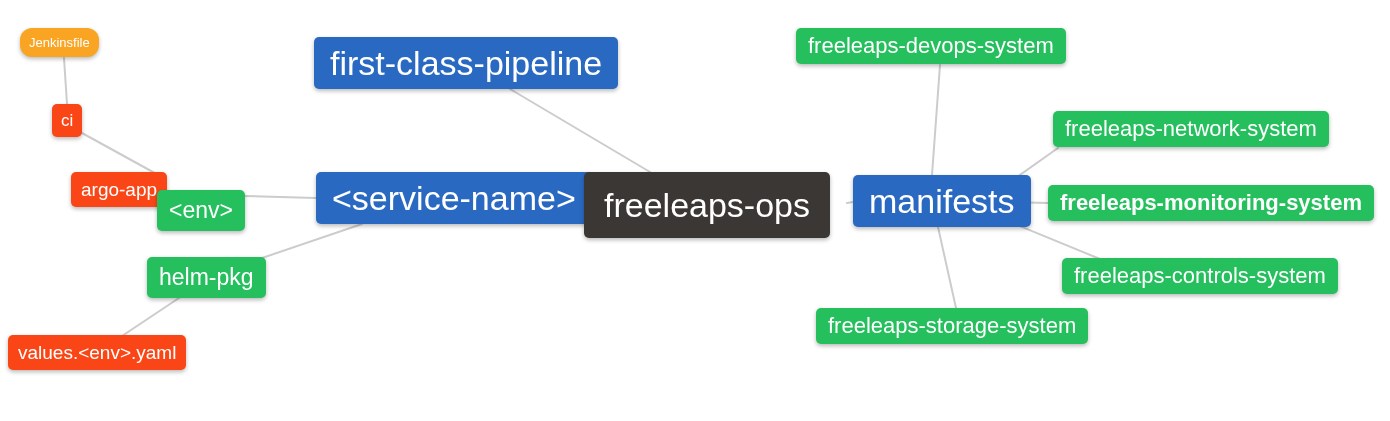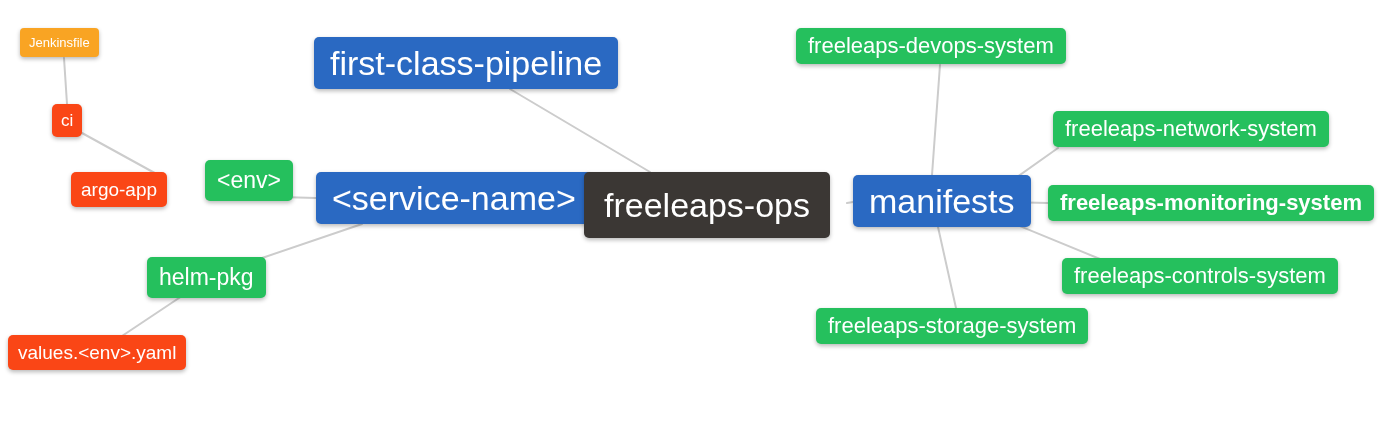--- a/index.html
+++ b/index.html
@@ -68,24 +68,24 @@
     <line x1="510" y1="89" x2="650" y2="172"></line>
     <line x1="566" y1="199" x2="584" y2="203"></line>
     <line x1="847" y1="203" x2="853" y2="202"></line>
     <line x1="932" y1="175" x2="940" y2="65"></line>
     <line x1="1010" y1="182" x2="1058" y2="148"></line>
     <line x1="1010" y1="202" x2="1048" y2="203"></line>
     <line x1="1010" y1="222" x2="1100" y2="259"></line>
     <line x1="938" y1="227" x2="956" y2="308"></line>
   </svg>
 
-  <div class="node c-orange size-xs" style="left:20px;  top:28px;">Jenkinsfile</div>
+  <div class="node c-orange size-xs" style="left:20px;  top:28px;border-radius:12px;">Jenkinsfile</div>
   <div class="node c-red    size-ci" style="left:52px;  top:104px;">ci</div>
   <div class="node c-red    size-sm" style="left:31px;  top:172px;margin-left:40px;">argo-app</div>
-  <div class="node c-green  size-md" style="left:157px; top:160px;margin-left:48px;">&lt;env&gt;</div>
+  <div class="node c-green  size-md" style="left:157px; top:190px;">&lt;env&gt;</div>
   <div class="node c-blue   size-lg" style="left:314px; top:37px;">first-class-pipeline</div>
   <div class="node c-blue   size-lg" style="left:316px; top:172px;">&lt;service-name&gt;</div>
   <div class="node c-dark   size-xl" style="left:584px; top:172px;">freeleaps-ops</div>
   <div class="node c-blue   size-lg" style="left:853px; top:175px;">manifests</div>
   <div class="node c-green  size-sys" style="left:796px;  top:28px;">freeleaps-devops-system</div>
   <div class="node c-green  size-sys" style="left:1053px; top:111px;">freeleaps-network-system</div>
   <div class="node c-green  size-sys" style="left:1048px; top:185px;font-weight:bold;">freeleaps-monitoring-system</div>
   <div class="node c-green  size-sys" style="left:1062px; top:258px;">freeleaps-controls-system</div>
   <div class="node c-green  size-sys" style="left:816px;  top:308px;">freeleaps-storage-system</div>
   <div class="node c-green  size-md" style="left:147px; top:257px;">helm-pkg</div>

